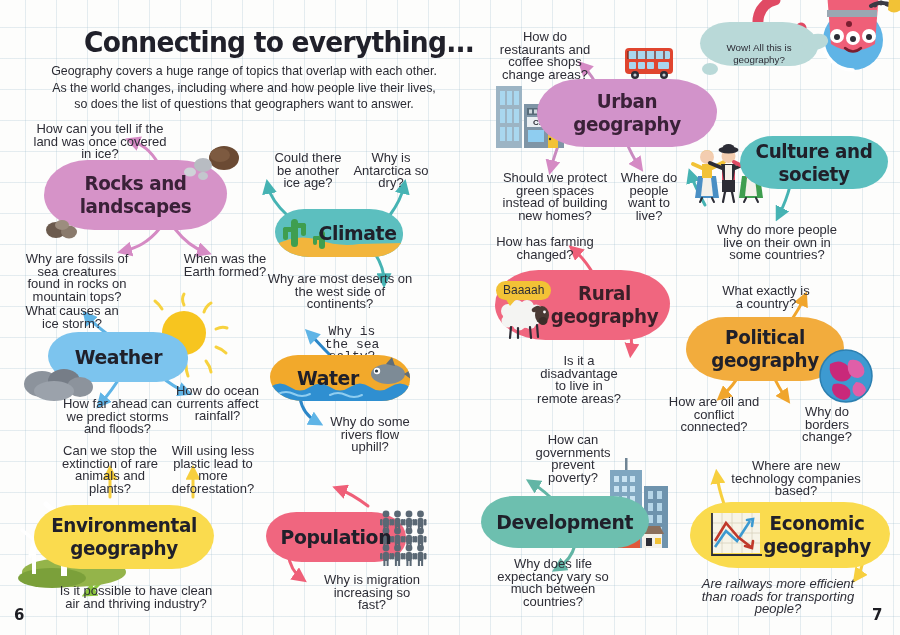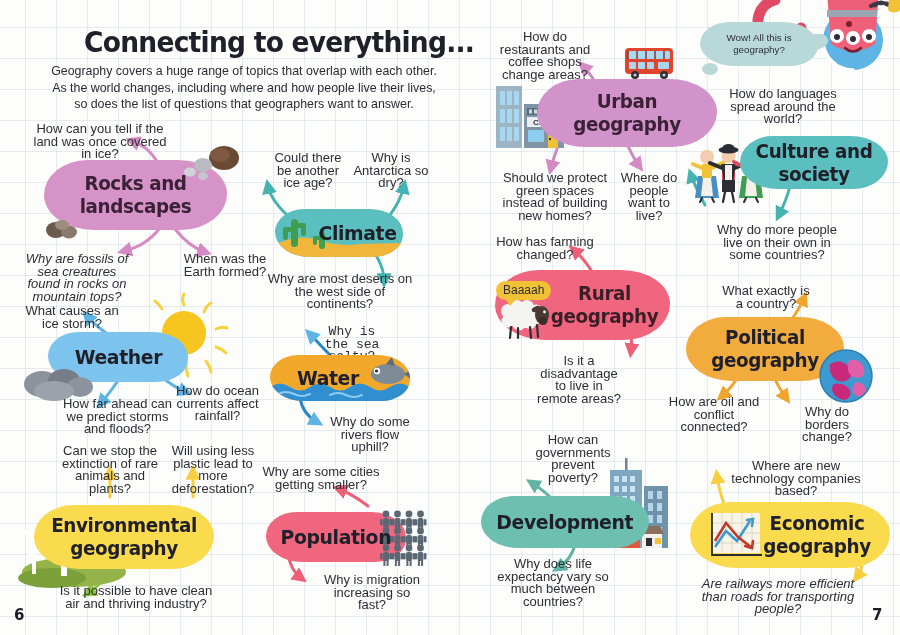--- a/index.html
+++ b/index.html
@@ -91,21 +91,21 @@
     font-size: 15px;
     color: #1d1d23;
     position: absolute;
   }
 
   
   .speech {
     position: absolute;
     background: #b9d9d8;
     border-radius: 42px 50px 40px 48px / 30px 34px 28px 32px;
-    display: flex; align-items: center; justify-content: center;
+    display: flex; align-items: flex-end; justify-content: center;
   }
   .speech .txt {
     font-size: 9.8px; line-height: 12px; color: #2d2d36; text-align: center;
   }
   .speech .tail {
     position: absolute; right: -10px; top: 12px;
     width: 26px; height: 16px; background: #b9d9d8;
     border-radius: 50% 60% 40% 50%;
     transform: rotate(-18deg);
   }
@@ -227,21 +227,21 @@
       <ellipse cx="31" cy="30" rx="5" ry="4" fill="#c3c7cd"></ellipse>
     </svg>
     <svg class="deco" style="left:-4px; top:56px;" width="50" height="26">
       <ellipse cx="16" cy="14" rx="10" ry="8" fill="#6b5a4d"></ellipse>
       <ellipse cx="29" cy="16" rx="8" ry="6.5" fill="#8a7a6c"></ellipse>
       <ellipse cx="22" cy="9" rx="7" ry="5" fill="#9c8d7e"></ellipse>
     </svg>
     <span class="label" style="color:#3a2138;">Rocks and landscapes</span>
   </div>
 
-  <div class="q" style="left:22px; top:253px; width:110px;font-style:italic;">Why are fossils of sea creatures found in rocks on mountain tops?</div>
+  <div class="q" style="left:22px; top:253px; width:110px;">Why are fossils of sea creatures found in rocks on mountain tops?</div>
   <div class="q" style="left:180px; top:253px; width:90px;">When was the Earth formed?</div>
 
   <div class="q" style="left:22px; top:305px; width:100px;">What causes an ice storm?</div>
 
   <svg class="deco" style="left:130px; top:295px;" width="120" height="95">
     <circle cx="54" cy="38" r="22" fill="#f7c51f"></circle>
     <g stroke="#f7d23f" stroke-width="3" stroke-linecap="round" fill="none">
       <path d="M54,10 q-3,-6 0,-11"></path>
       <path d="M74,17 q2,-6 7,-9"></path>
       <path d="M86,34 q6,-3 11,-1"></path>
@@ -335,21 +335,20 @@
       <circle cx="10.5" cy="12" r="1.6" fill="#23303a"></circle>
       <g stroke="#2f8fd1" stroke-width="2" fill="none" stroke-linecap="round">
         <path d="M44,26 q5,3 3,7"></path>
         <path d="M50,22 q6,2 5,8"></path>
       </g>
     </svg>
   </div>
 
   <div class="q" style="left:322px; top:416px; width:96px;">Why do some rivers flow uphill?</div>
 
-  <div class="q" style="left:262px; top:466px; width:118px;">Why are some cities getting smaller?</div>
 
   <div class="bubble blob2" style="left:266px; top:512px; width:140px; height:50px; background:#f0667f;">
     <span class="label" style="color:#20202a;">Population</span>
   </div>
 
   <svg class="deco" style="left:380px; top:509px;" width="56" height="56">
     <g fill="#5a6874">
       <g>
         <circle cx="6" cy="5" r="3.4"></circle>
           <rect x="3" y="9" width="6" height="9" rx="2"></rect>
@@ -623,21 +622,20 @@
     </g>
     <path d="M88,56 q8,7 16,0" stroke="#7a1e30" stroke-width="2.5" fill="none" stroke-linecap="round"></path>
   </svg>
 
   <div class="speech" style="left:700px; top:22px; width:118px; height:44px;">
     <span class="txt">Wow! All this is geography?</span>
     <span class="tail"></span>
     <span class="tail2"></span>
   </div>
 
-  <div class="q" style="left:723px; top:88px; width:120px;">How do languages spread around the world?</div>
 
   <svg class="deco" style="left:694px; top:142px;" width="74" height="60">
 
     <g>
       <path d="M4,34 L22,34 L25,56 L1,56 Z" fill="#4a8fc4"></path>
       <rect x="8" y="22" width="10" height="14" fill="#f2c236"></rect>
       <path d="M9,36 L17,36 L19,54 L7,54 Z" fill="#f4f1ea"></path>
       <circle cx="13" cy="15" r="7" fill="#f3cdb0"></circle>
       <path d="M6,13 q7,-9 14,0 q-3,-5 -7,-5 q-4,0 -7,5" fill="#e8c98c"></path>
       <path d="M18,26 L30,20" stroke="#f2c236" stroke-width="4" stroke-linecap="round"></path>

